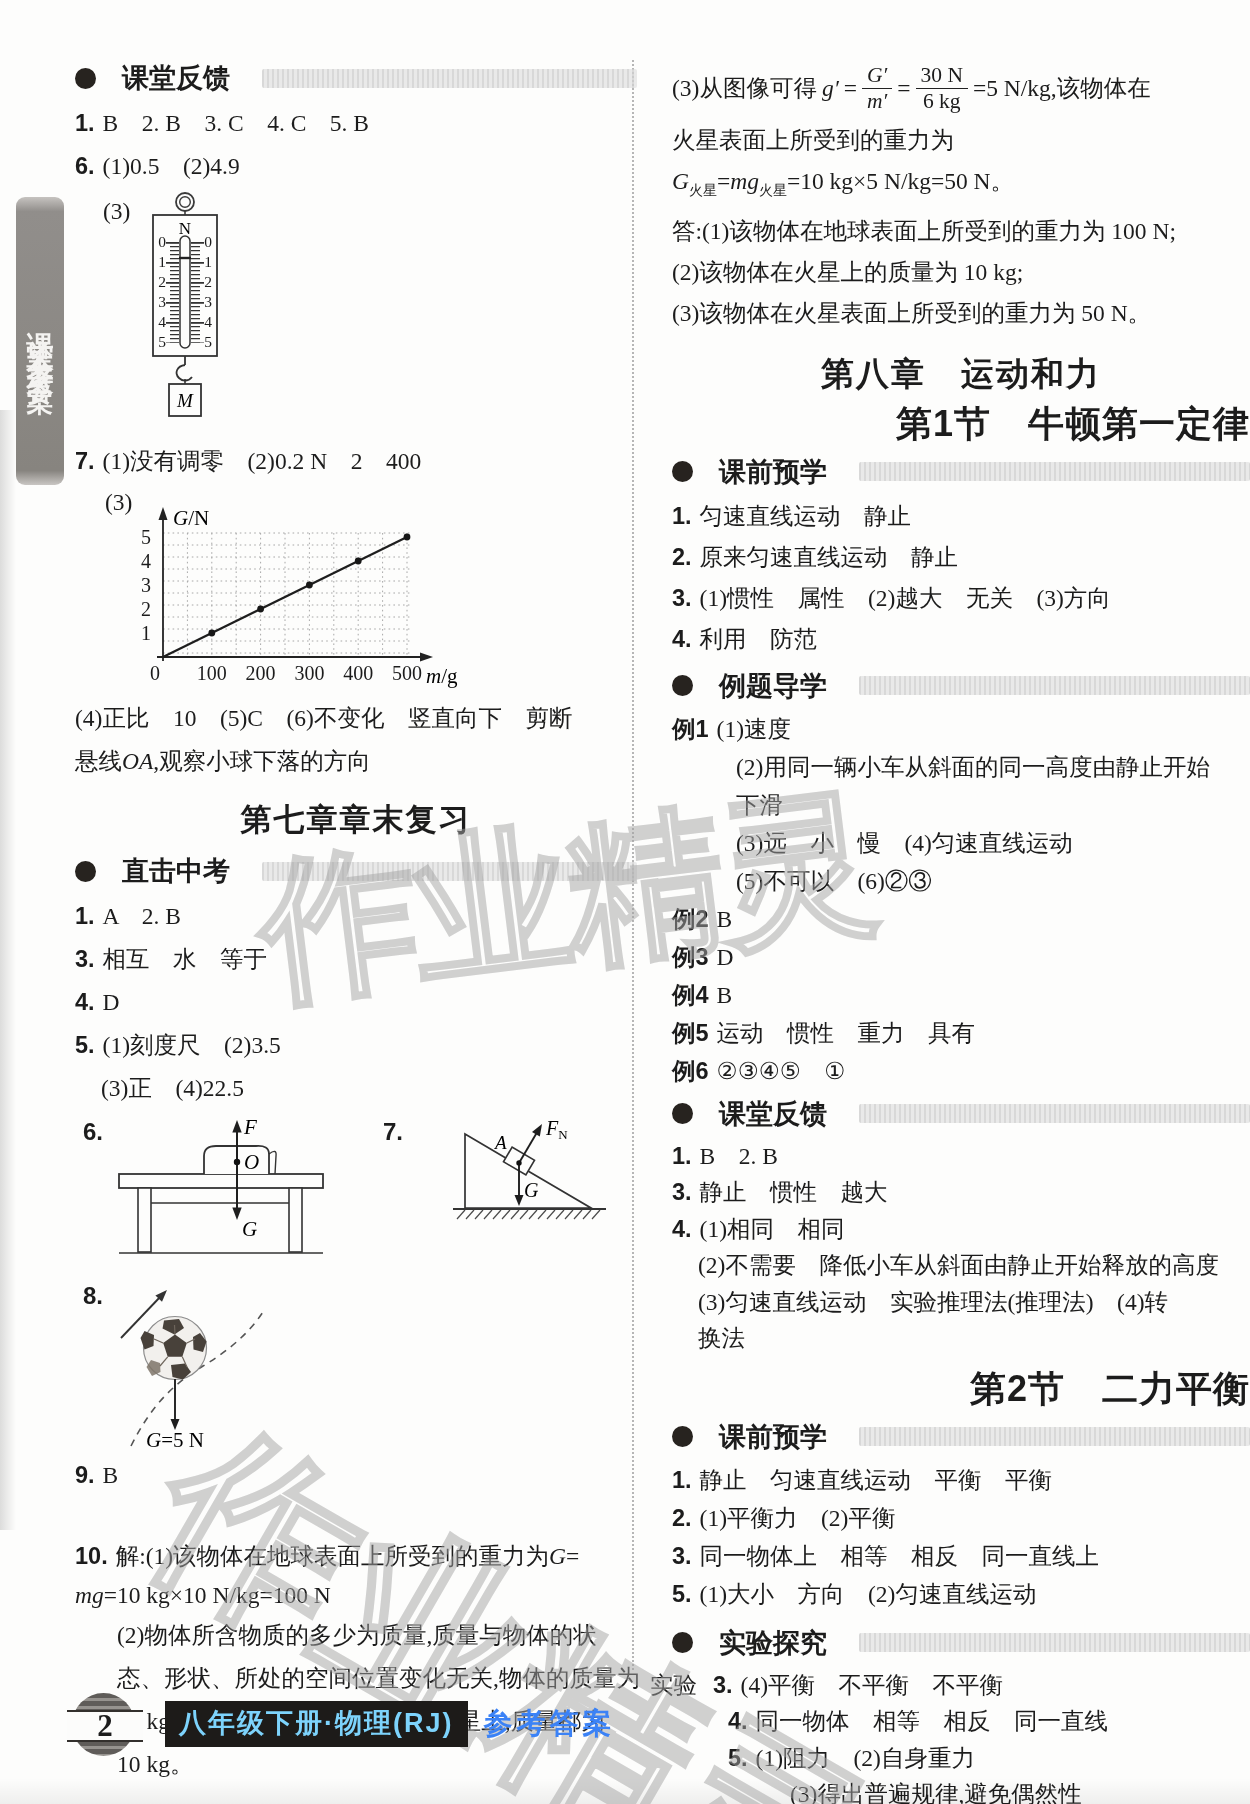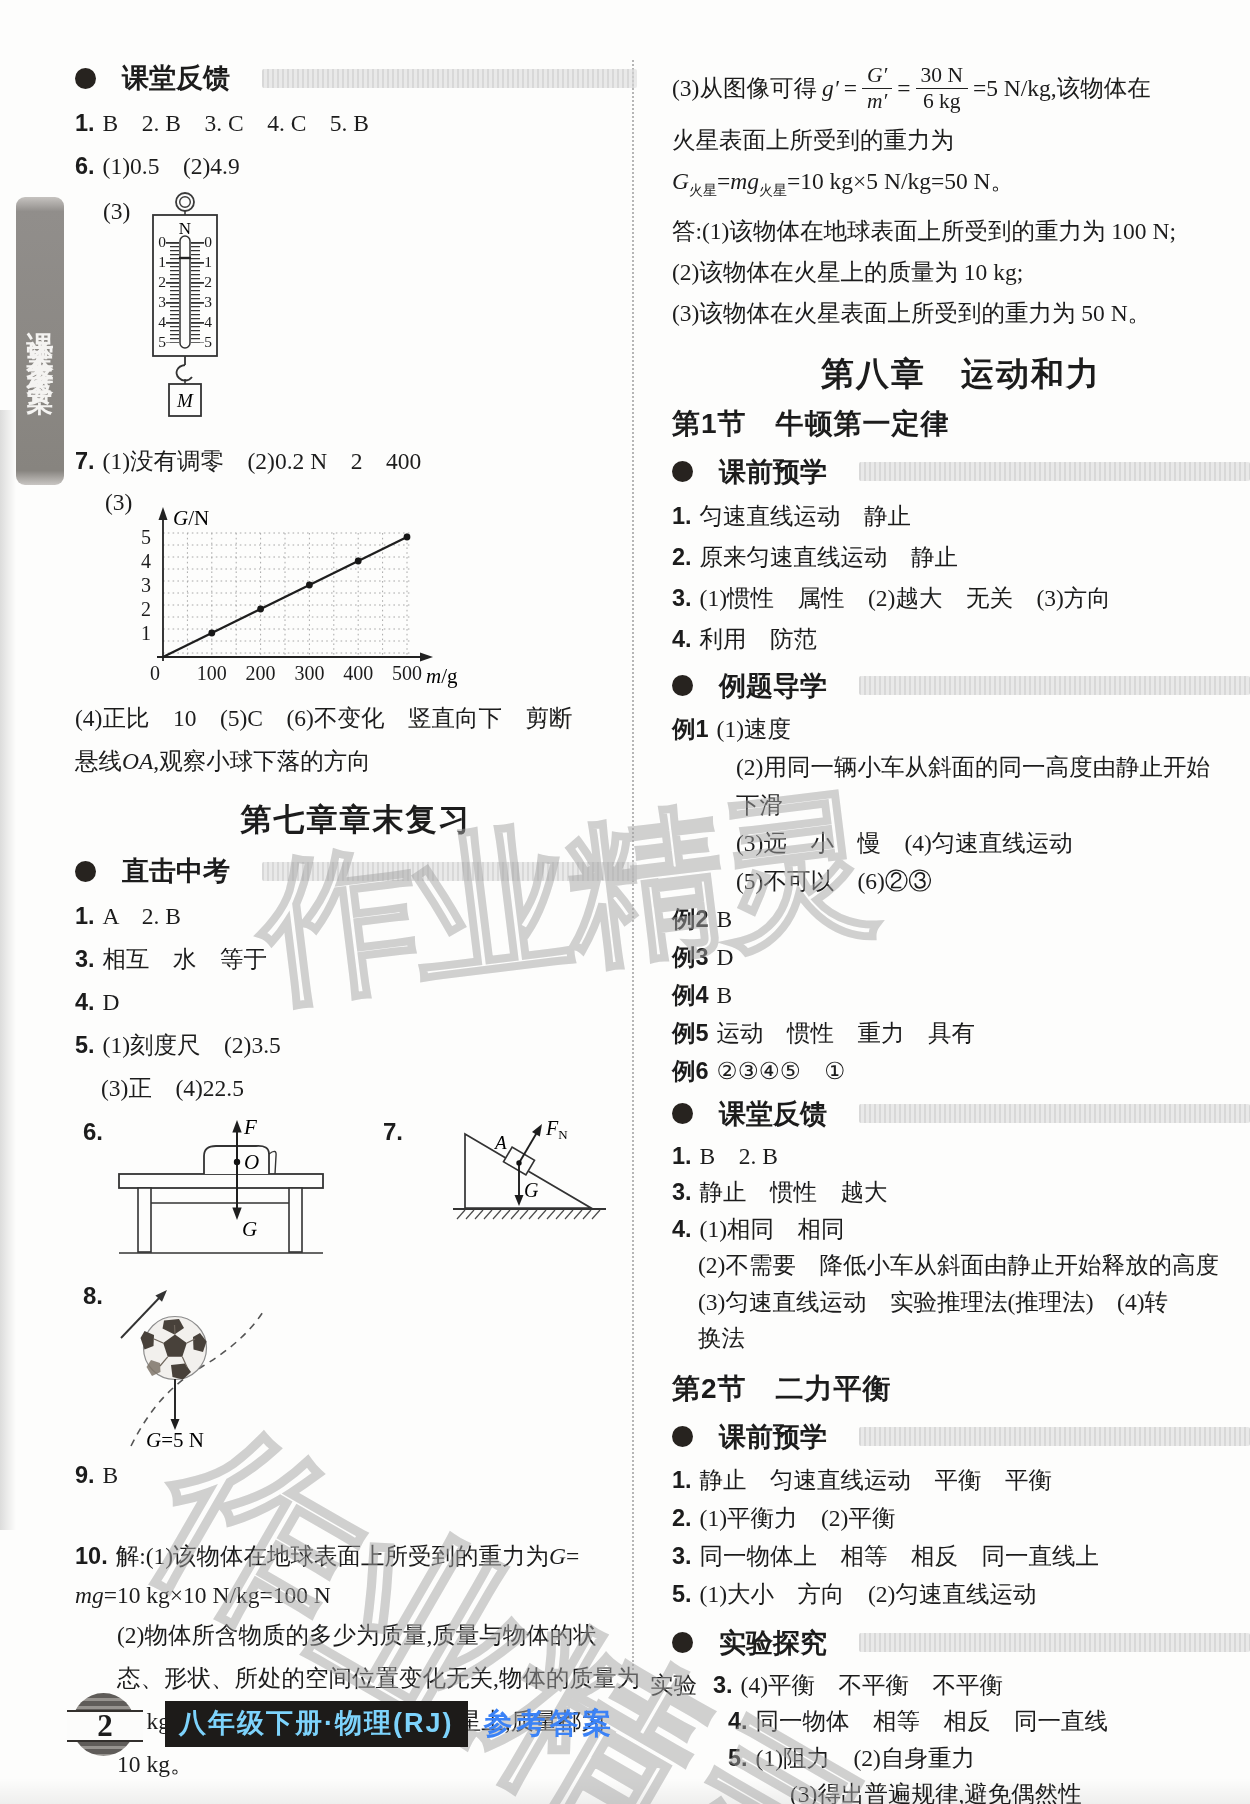--- a/index.html
+++ b/index.html
@@ -38,22 +38,22 @@
   .np{font-family:"Liberation Sans",sans-serif;font-weight:bold;margin-right:8px;}
   .lbl{margin-right:16px;}
   .i1{margin-left:26px}.i2{margin-left:64px}.i3{margin-left:56px}.i4{margin-left:118px}
   .hang{margin-left:-22px}
   .var{font-style:italic;}
   sub{font-size:14px;}
 
   .ch-title{font-family:"Liberation Sans",sans-serif;font-weight:bold;text-align:center;
     font-size:31px;line-height:42px;letter-spacing:2px;margin-top:16px;}
   .big{font-size:33px;line-height:48px;}
-  .sec-title{font-family:"Liberation Sans",sans-serif;font-weight:bold;text-align:left;
-    font-size:28px;line-height:40px;letter-spacing:1px;margin-top:6px;}
+  .sec-title{font-family:"Liberation Sans",sans-serif;font-weight:bold;text-align:right;
+    font-size:36px;line-height:40px;letter-spacing:1px;margin-top:6px;}
 
   .figrow{position:relative;}
   .fig-num{position:absolute;font-family:"Liberation Sans",sans-serif;font-weight:bold;font-size:24px;}
   .paren{position:absolute;font-size:23.5px;}
 
   .fline{display:flex;align-items:center;font-size:23.5px;white-space:nowrap;height:64px;}
   .frac{display:inline-flex;flex-direction:column;align-items:center;margin:0 5px;font-size:21.5px;line-height:1.15;}
   .frac .num{padding:0 5px;border-bottom:1.6px solid #222;}
   .fline .v{margin:0 5px;}
 

